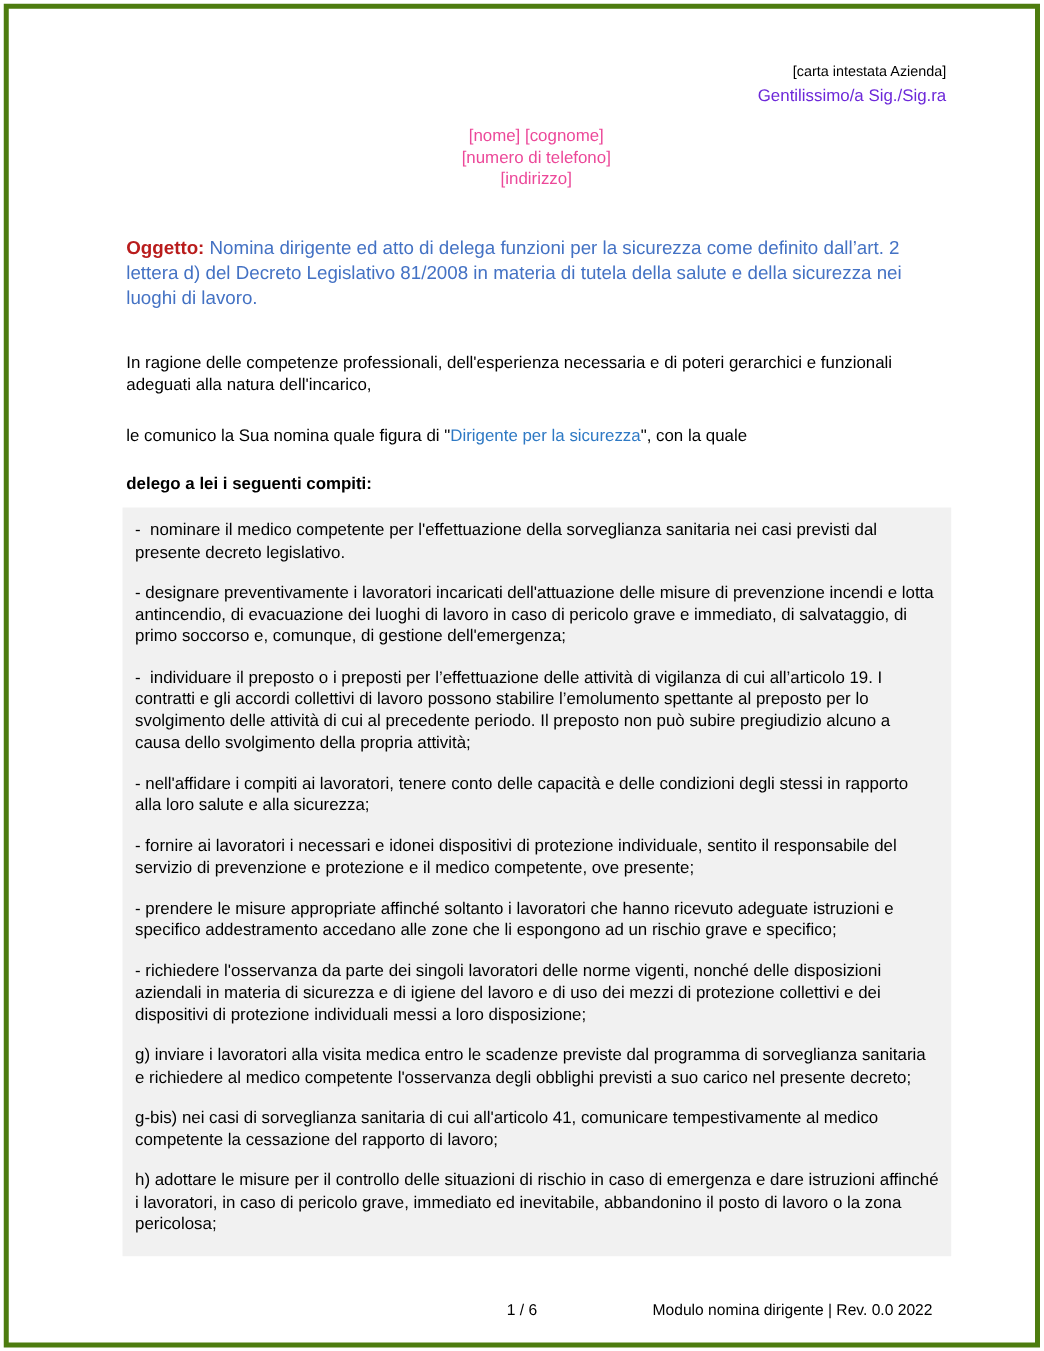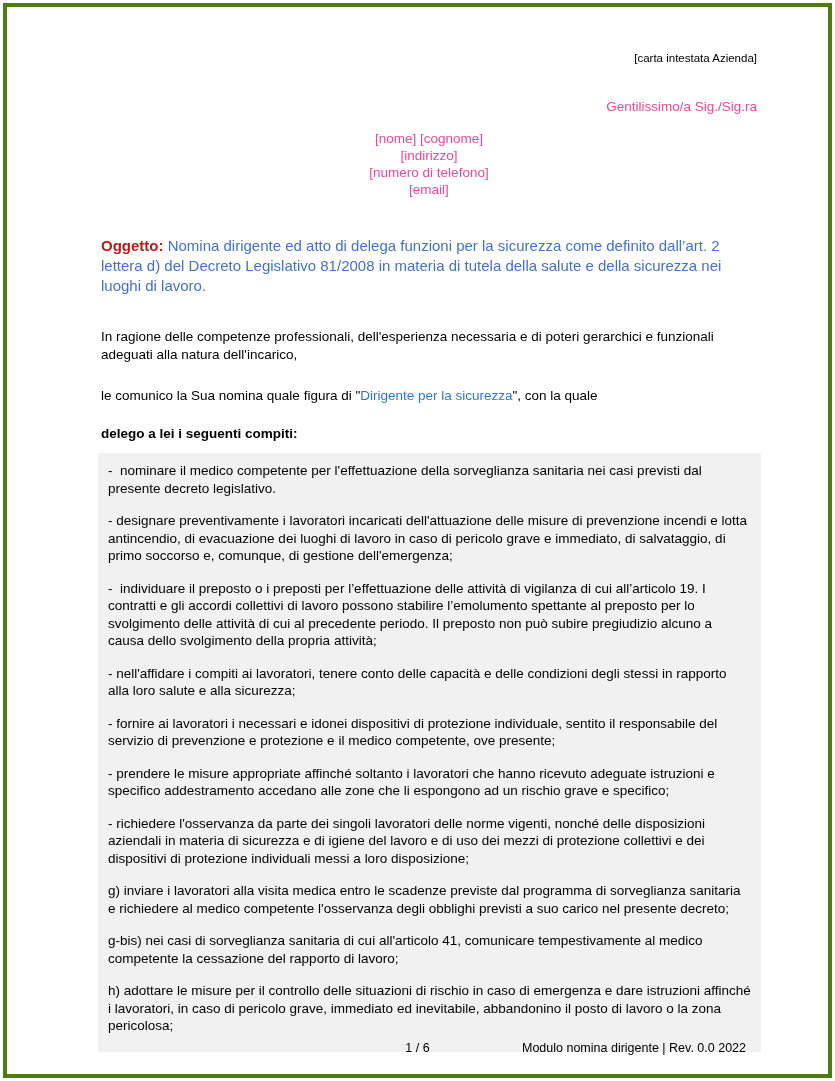--- a/index.html
+++ b/index.html
@@ -14,21 +14,21 @@
   .page {
     position: absolute; top: 3px; left: 3px; right: 3px; bottom: 3px;
     border: 4px solid #4d7c0f;
     background: #ffffff;
     overflow: hidden;
   }
   .content { padding: 44px 71px 0 94px; }
 
   .header-right { text-align: right; }
   .letterhead { font-size: 11.5px; line-height: 15px; color: #000; }
-  .greeting   { font-size: 13.5px; line-height: 17px; margin-top: 32px; color: #ec4899; }
+  .greeting   { font-size: 13.5px; line-height: 17px; margin-top: 2px; color: #6d28d9; }
   .placeholders { margin-top: 15px; font-size: 13.5px; line-height: 17px; color: #ec4899; text-align: center; }
   .placeholders div { margin: 0; }
 
   .subject {
     margin-top: 38px;
     font-size: 15px; line-height: 20px;
   }
   .subject .subject-label { font-weight: bold; color: #b91c1c; }
   .subject .subject-text  { color: #4472C4; }
 
@@ -67,23 +67,22 @@
 <body>
 
 <div class="page">
   <div class="content">
 
     <div class="header-right">
       <div class="letterhead">[carta intestata Azienda]</div>
       <div class="greeting">Gentilissimo/a Sig./Sig.ra</div>
       <div class="placeholders">
         <div>[nome] [cognome]</div>
+        <div>[numero di telefono]</div>
         <div>[indirizzo]</div>
-        <div>[numero di telefono]</div>
-        <div>[email]</div>
       </div>
     </div>
 
     <p class="subject"><span class="subject-label">Oggetto:</span><span> </span><span class="subject-text">Nomina dirigente ed atto di delega funzioni per la sicurezza come definito dall’art. 2 lettera d) del Decreto Legislativo 81/2008 in materia di tutela della salute e della sicurezza nei luoghi di lavoro.</span></p>
 
     <p class="para p1">In ragione delle competenze professionali, dell'esperienza necessaria e di poteri gerarchici e funzionali adeguati alla natura dell'incarico,</p>
 
     <p class="para p2"><span>le comunico la Sua nomina quale figura di "</span><span class="role-link">Dirigente per la sicurezza</span><span>", con la quale</span></p>
 
     <p class="para delego">delego a lei i seguenti compiti:</p>

